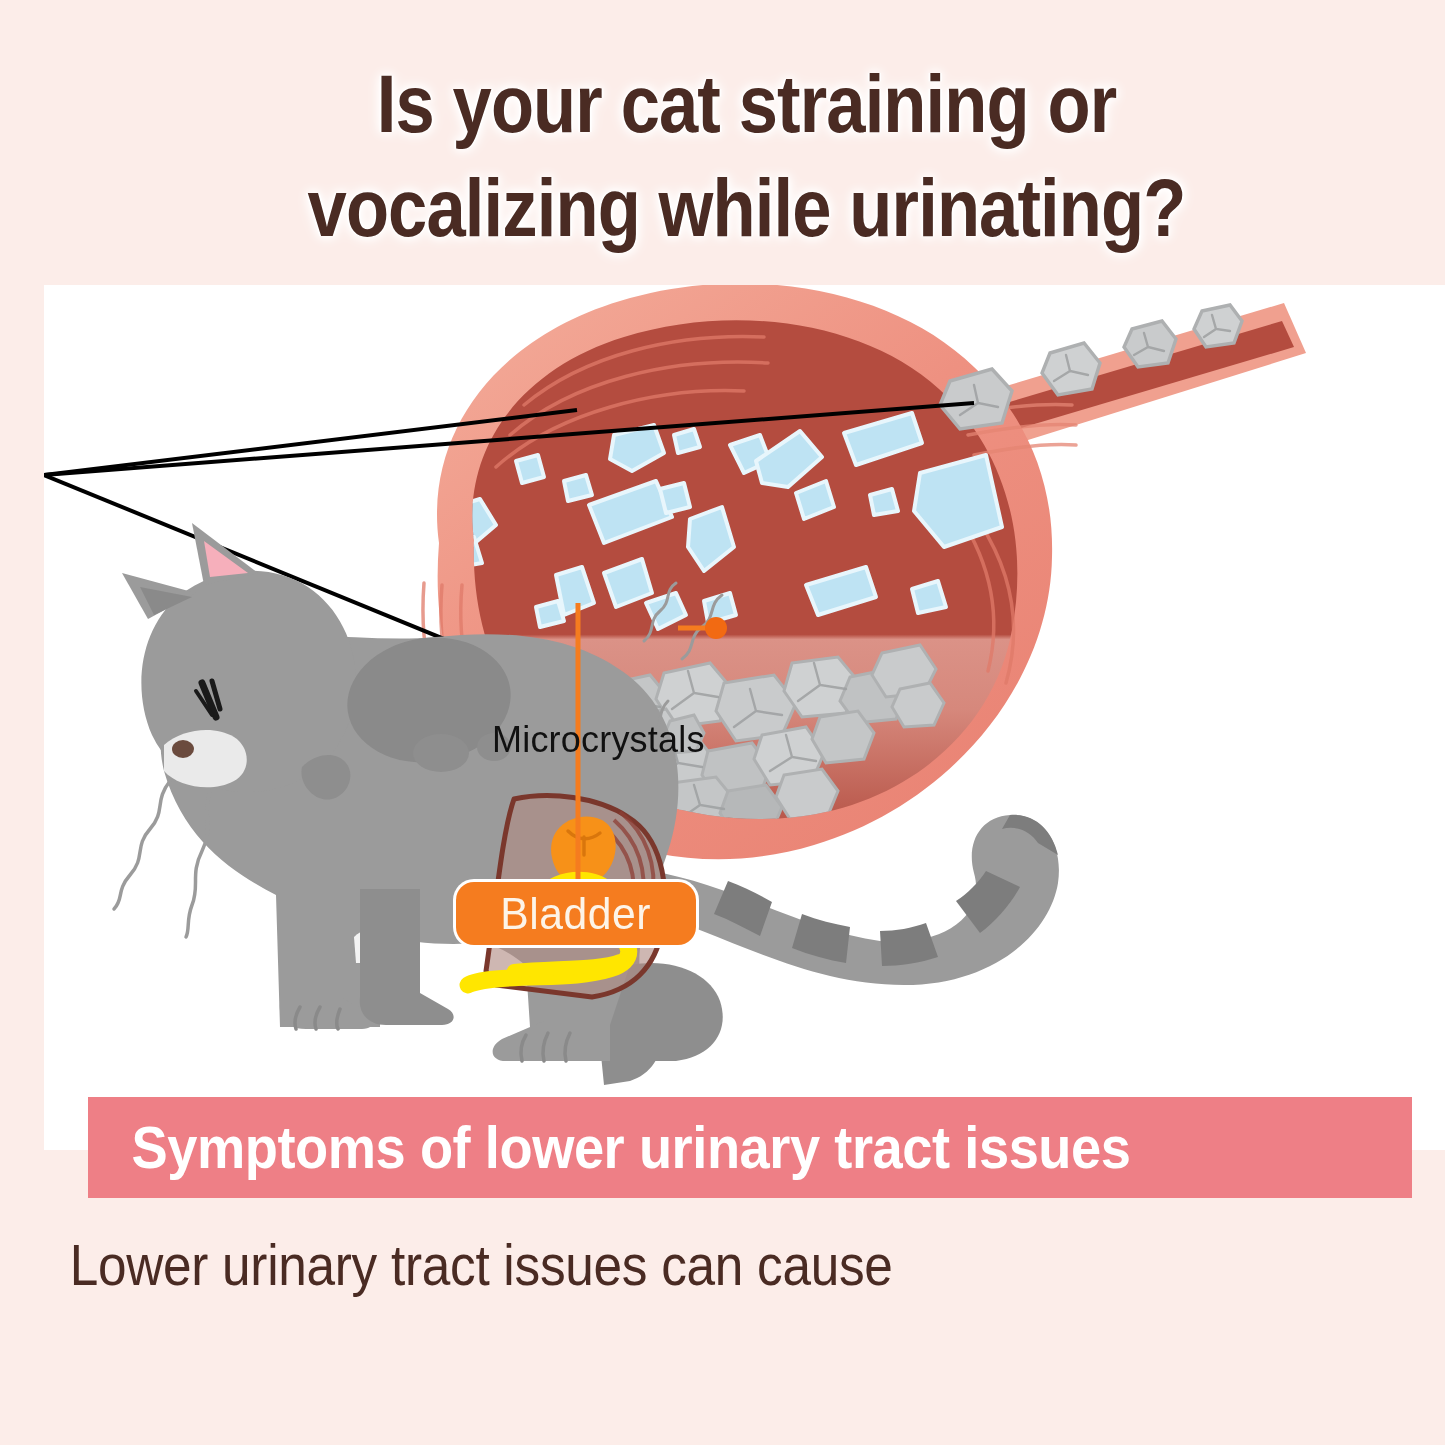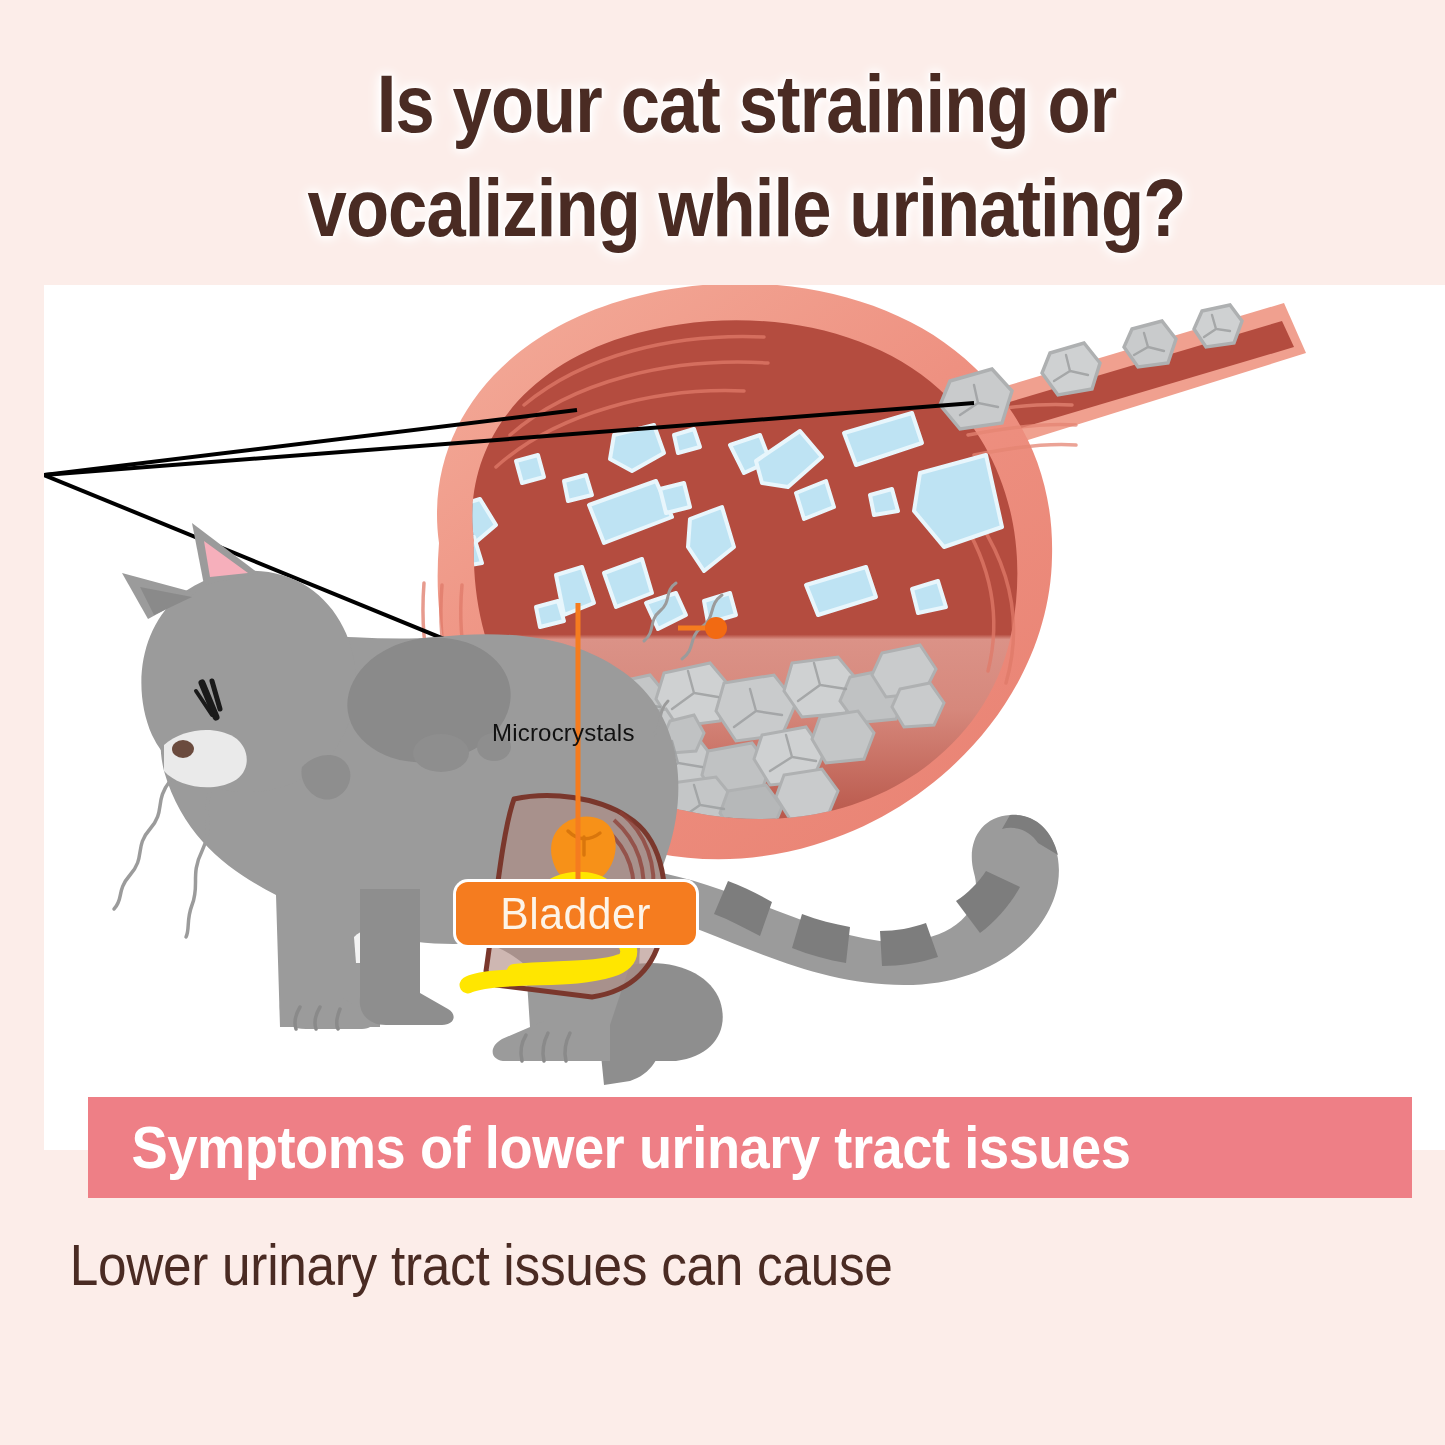--- a/index.html
+++ b/index.html
@@ -74,34 +74,34 @@
     font-weight:bold;color:#4A2B23;
     transform:scaleX(0.90);
     letter-spacing:-0.3px;
   }
 
   
   .lbl-bladder{
     position:absolute;left:412px;top:597px;
     width:240px;height:63px;
     background:#F57C1F;
-    border-radius:12px;
+    border-radius:18px;
     display:flex;align-items:center;justify-content:center;
     box-shadow:0 0 0 3px #FFFFFF;
   }
   .lbl-bladder span{
     color:#FDF4E8;font-size:44px;font-weight:normal;
     letter-spacing:0.5px;
     transform:scaleX(0.97);
   }
 
   
   .lbl-micro{
     position:absolute;left:448px;top:434px;
-    font-size:24px;color:#111111;
+    font-size:36px;color:#111111;
     letter-spacing:0.2px;
     white-space:nowrap;
   }
 </style>
 </head>
 <body>
 
 <div class="stage">
 
   <div class="headline">Is your cat straining or

